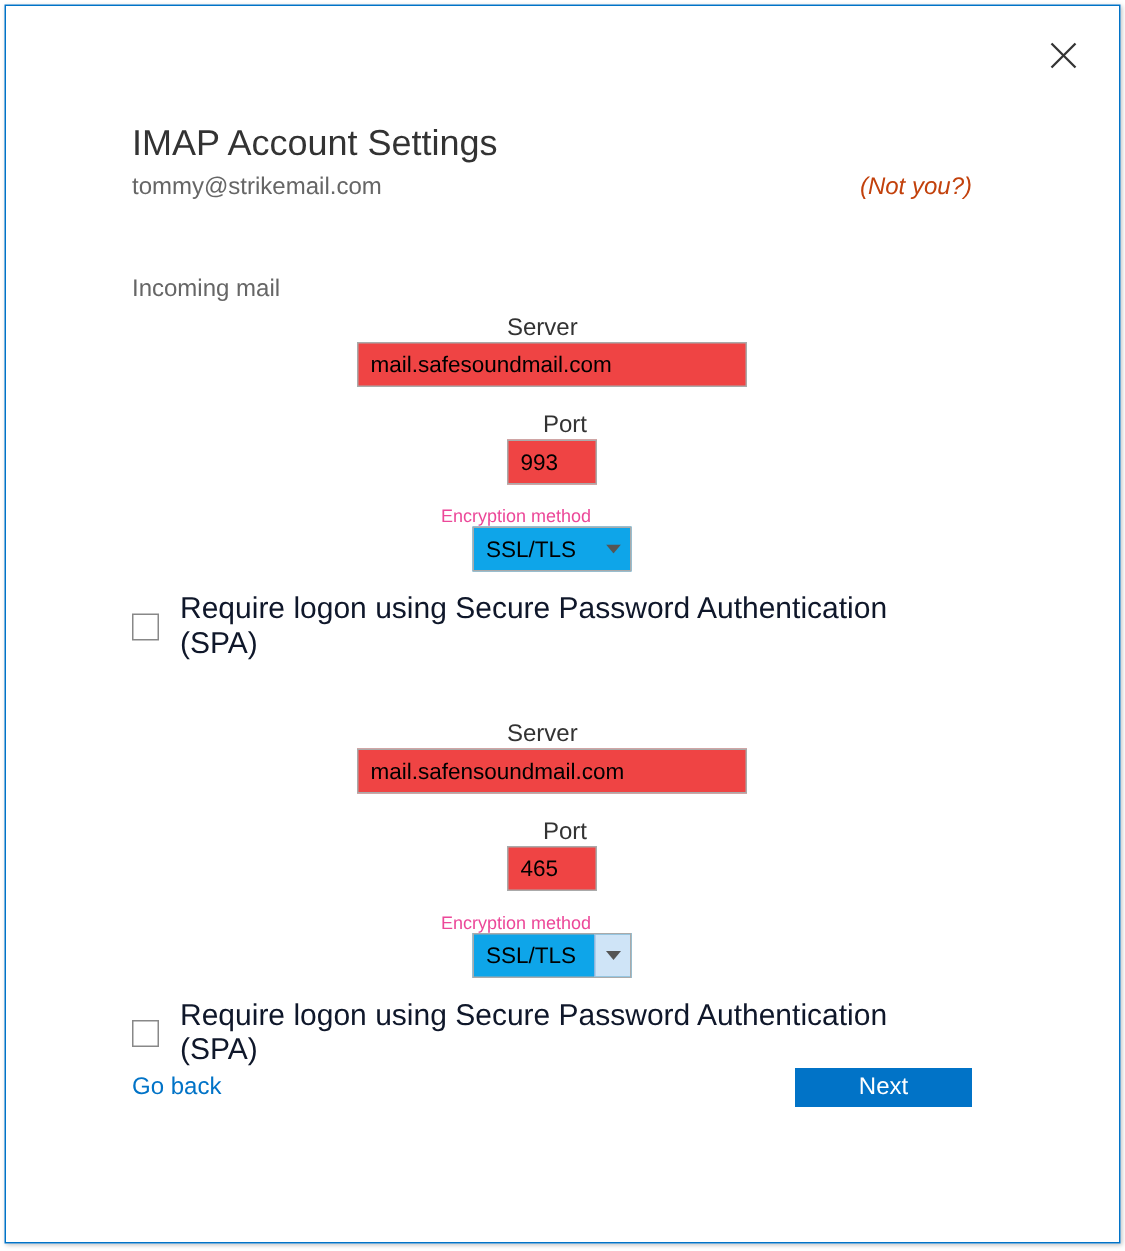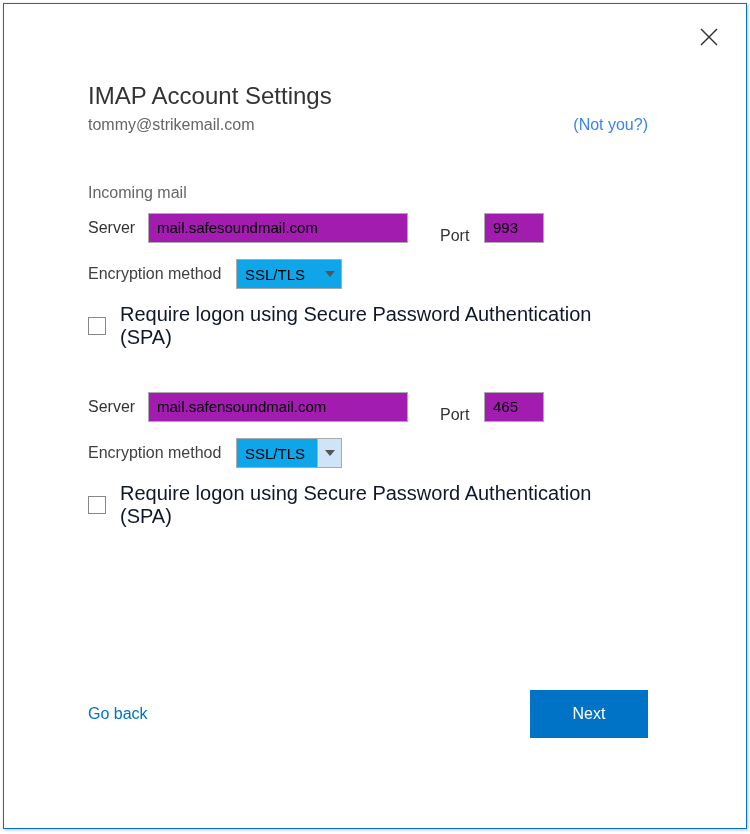--- a/index.html
+++ b/index.html
@@ -48,53 +48,55 @@
     display: flex;
     justify-content: space-between;
     align-items: baseline;
   }
   .email {
     font-size: 16px;
     color: #666;
   }
   .notyou {
     font-size: 16px;
-    color: #3b82f6;
-    cursor: pointer;
+    color: #c2410c;
+    cursor: pointer;
+    font-style: italic;
   }
   .section {
     margin-top: 50px;
   }
   .section.second { margin-top: 40px; }
   .section-title {
     font-size: 16px;
     color: #666;
     margin-bottom: 8px;
   }
   .row {
     display: flex;
     align-items: center;
     margin-bottom: 14px;
+    flex-direction: column;
   }
   .label {
     font-size: 16px;
     color: #333;
     width: 60px;
   }
   .enc-label {
-    font-size: 16px;
-    color: #404040;
+    font-size: 12px;
+    color: #ec4899;
     width: 148px;
   }
   input[type=text] {
     font-family: inherit;
     font-size: 15px;
     padding: 5px 8px;
     border: 1px solid #aaa;
-    background: #a21caf;
+    background: #ef4444;
     height: 30px;
   }
   .server-input { width: 260px; }
   .port-label {
     font-size: 16px;
     color: #333;
     margin-left: 32px;
     width: 44px;
     margin-top: 17px;
   }
@@ -160,21 +162,21 @@
     font-size: 16px;
     color: #0173c7;
     cursor: pointer;
   }
   .next-btn {
     background: #0173c7;
     color: #fff;
     font-size: 16px;
     border: none;
     width: 118px;
-    height: 48px;
+    height: 26px;
     cursor: pointer;
     font-family: inherit;
   }
 </style>
 </head>
 <body>
 
 <div class="dialog">
 
   <div class="close-btn">

